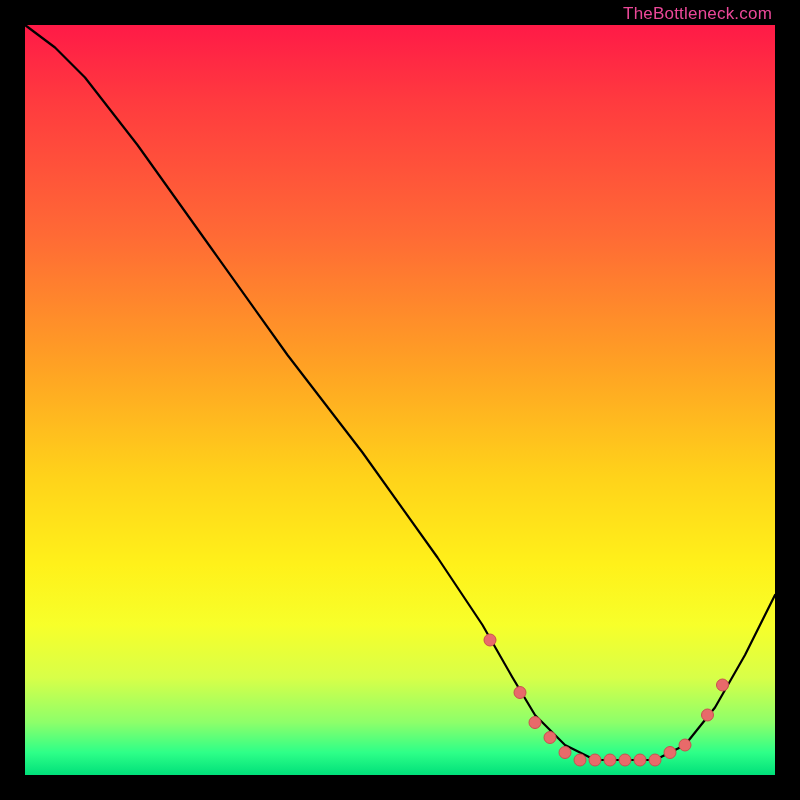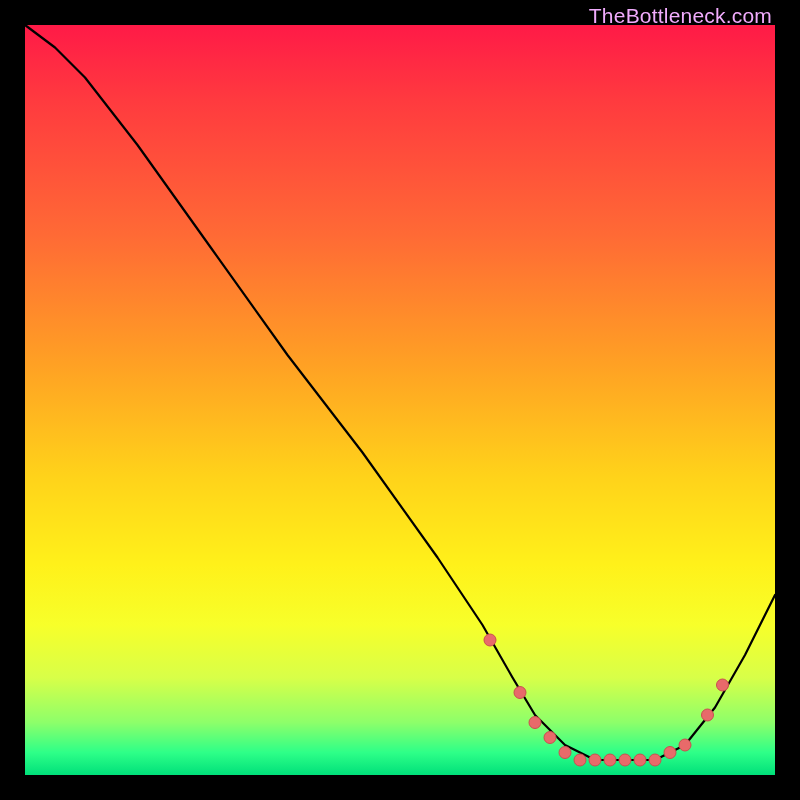--- a/index.html
+++ b/index.html
@@ -38,22 +38,22 @@
       #d8ff48 87%,
       #8dff6a 93%,
       #2eff88 97%,
       #00e07a 100%
     );
   }
   .watermark {
     position: absolute;
     top: 4px;
     right: 28px;
-    color: #f0abfc;
-    font-size: 21px;
+    color: #ec4899;
+    font-size: 17px;
     letter-spacing: 0.2px;
     user-select: none;
   }
   svg.curve {
     position: absolute;
     left: 0;
     top: 0;
     width: 750px;
     height: 750px;
     overflow: visible;

